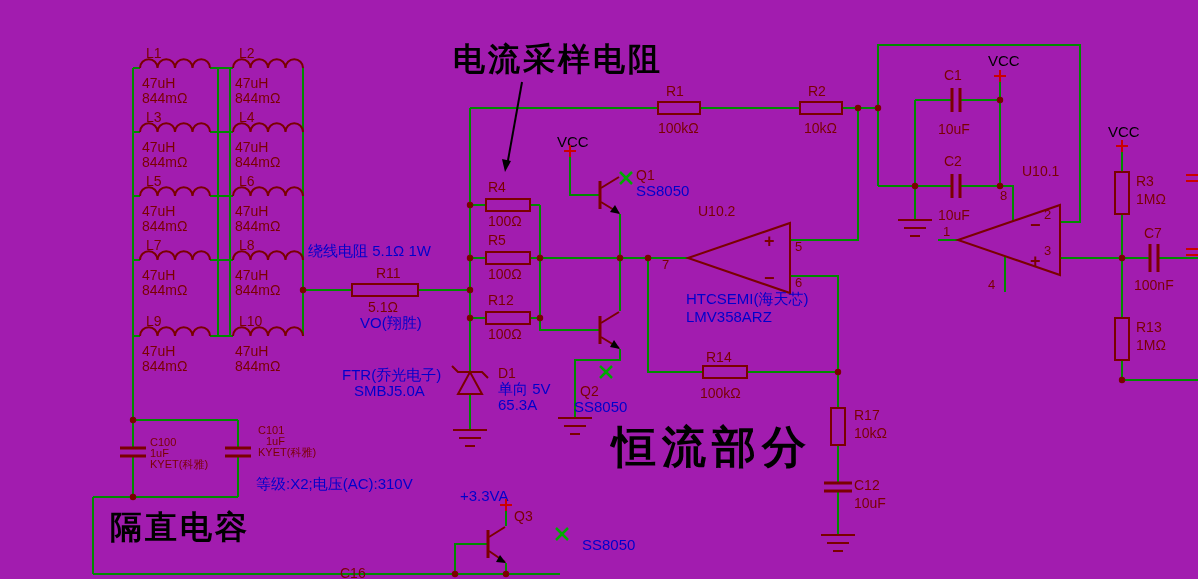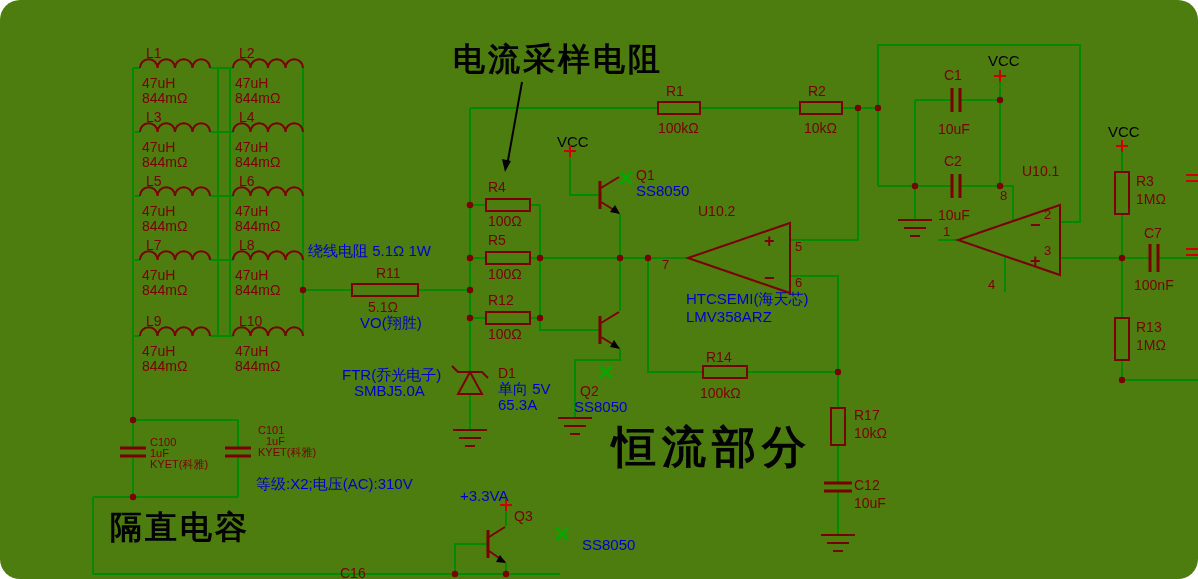--- a/index.html
+++ b/index.html
@@ -1,16 +1,16 @@
 <!DOCTYPE html>
 <html><head>
 <meta charset="utf-8">
 <style>
   html,body{margin:0;padding:0;background:#ffffff;}
-  .stage{position:relative;width:1198px;height:579px;background:#4d7c0f;overflow:hidden;border-radius:20px;}
+  .stage{position:relative;width:1198px;height:579px;background:#a21caf;overflow:hidden;}
   svg text{font-family:"Liberation Sans",sans-serif;}
   .wire{stroke:#008A00;stroke-width:2;fill:none;}
   .cmp{stroke:#7A0000;stroke-width:2;fill:none;}
   .cmpb{stroke:#7A0000;stroke-width:3;fill:none;}
   .dotj{fill:#7A0000;}
   .ref{fill:#7A0000;font-size:14px;}
   .refs{fill:#7A0000;font-size:11px;}
   .ann{fill:#0000CC;font-size:15px;}
   .pin{fill:#7A0000;font-size:13px;}
   .sym{fill:#7A0000;font-size:18px;font-weight:bold;}

